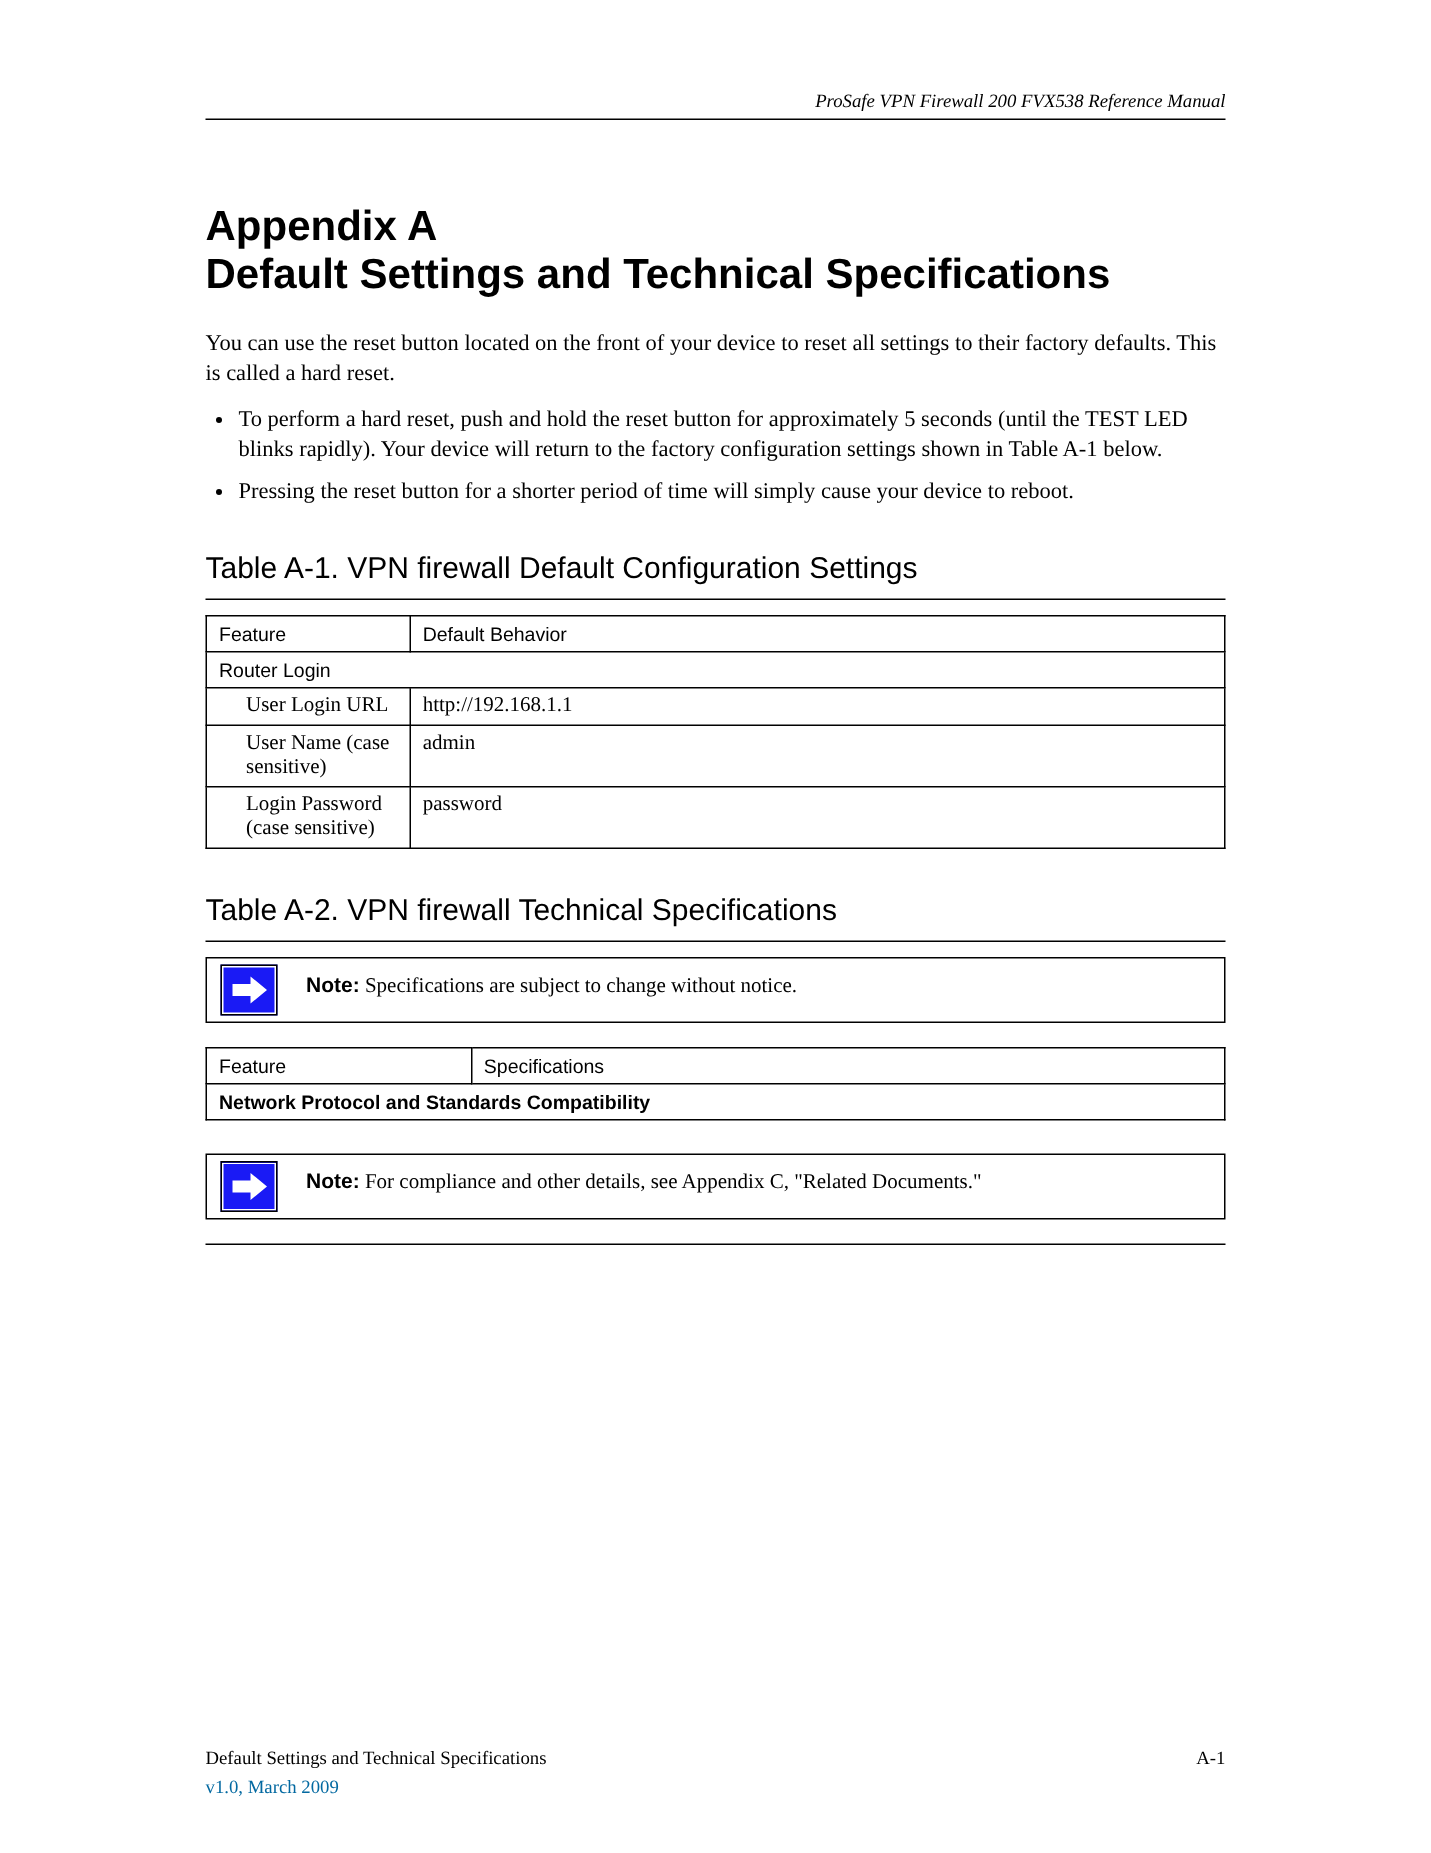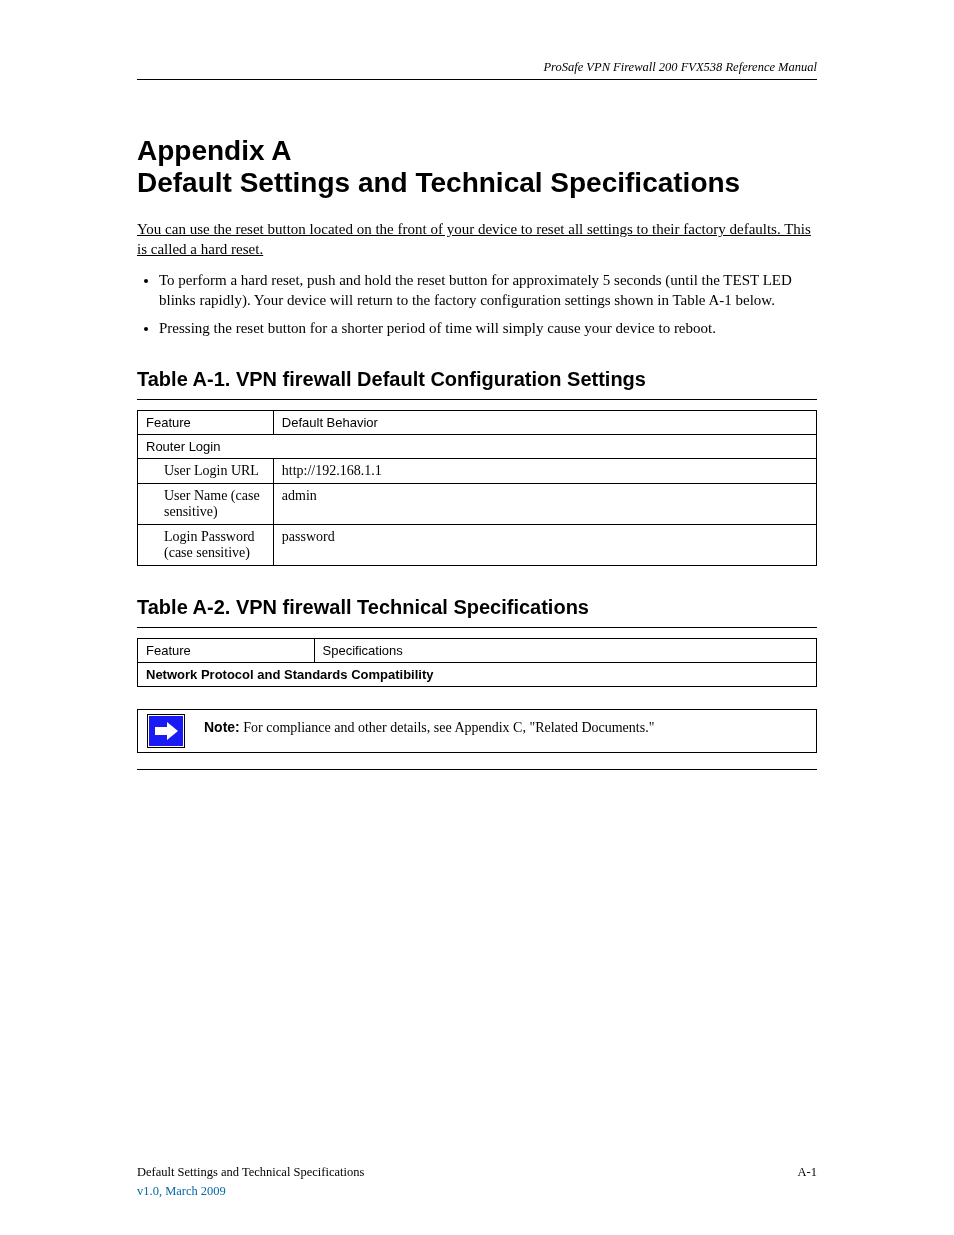--- a/index.html
+++ b/index.html
@@ -35,26 +35,25 @@
   .section-title {
     font-family: Arial, Helvetica, sans-serif;
     font-size: 28px;
     font-weight: bold;
     margin-top: 55px;
     margin-bottom: 20px;
   }
   .body-text {
     font-size: 15px;
     line-height: 1.35;
-    text-decoration: underline;
   }
   .subhead {
     font-family: Arial, Helvetica, sans-serif;
     font-size: 20px;
-    font-weight: bold;
+    font-weight: normal;
     margin-top: 30px;
     margin-bottom: 8px;
   }
   .rule-under-sub {
     border: none;
     border-top: 1.2px solid #000;
     margin: 0 0 10px 0;
   }
   table.spec {
     border-collapse: collapse;
@@ -173,45 +172,58 @@
     <tr>
       <td style="padding-left:26px;">Login Password (case sensitive)</td>
       <td>password</td>
     </tr>
   </tbody>
     </table>
 
   <div class="subhead">Table A-2.   VPN firewall Technical Specifications</div>
   <hr class="rule-under-sub">
 
-
-  <table class="spec">
-    <tbody>
-        <tr>
-      <th class="col-narrow2">Feature</th>
-      <th>Specifications</th>
-    </tr>
-    <tr>
-      <td colspan="2" style="font-family:Arial,Helvetica,sans-serif;font-weight:bold;font-size:13px;">Network Protocol and Standards Compatibility</td>
-    </tr>
-  </tbody>
-    </table>
-
-  <div style="height:14px;"></div>
-
   <div class="note-box">
     <div class="note-icon-cell">
       <div class="arrow-icon">
         <svg viewBox="0 0 26 20">
             <path d="M2 6 L14 6 L14 1 L25 10 L14 19 L14 14 L2 14 Z" fill="#ffffff"></path>
           </svg>
       </div>
     </div>
     <div class="note-text-cell">
       <span class="note-label">Note:</span>
+      <span>Specifications are subject to change without notice.</span>
+    </div>
+  </div>
+
+  <table class="spec">
+    <tbody>
+        <tr>
+      <th class="col-narrow2">Feature</th>
+      <th>Specifications</th>
+    </tr>
+    <tr>
+      <td colspan="2" style="font-family:Arial,Helvetica,sans-serif;font-weight:bold;font-size:13px;">Network Protocol and Standards Compatibility</td>
+    </tr>
+  </tbody>
+    </table>
+
+  <div style="height:14px;"></div>
+
+  <div class="note-box">
+    <div class="note-icon-cell">
+      <div class="arrow-icon">
+        <svg viewBox="0 0 26 20">
+            <path d="M2 6 L14 6 L14 1 L25 10 L14 19 L14 14 L2 14 Z" fill="#ffffff"></path>
+          </svg>
+      </div>
+    </div>
+    <div class="note-text-cell">
+      <span class="note-label">Note:</span>
       <span>For compliance and other details, see Appendix C, "Related Documents."</span>
     </div>
   </div>
 
   <hr class="hr-thin" style="margin-top:12px;">
 
   <div class="footer">
     <div>
       <div>Default Settings and Technical Specifications</div>
       <div class="vline" style="color:#0369a1;">v1.0, March 2009</div>

